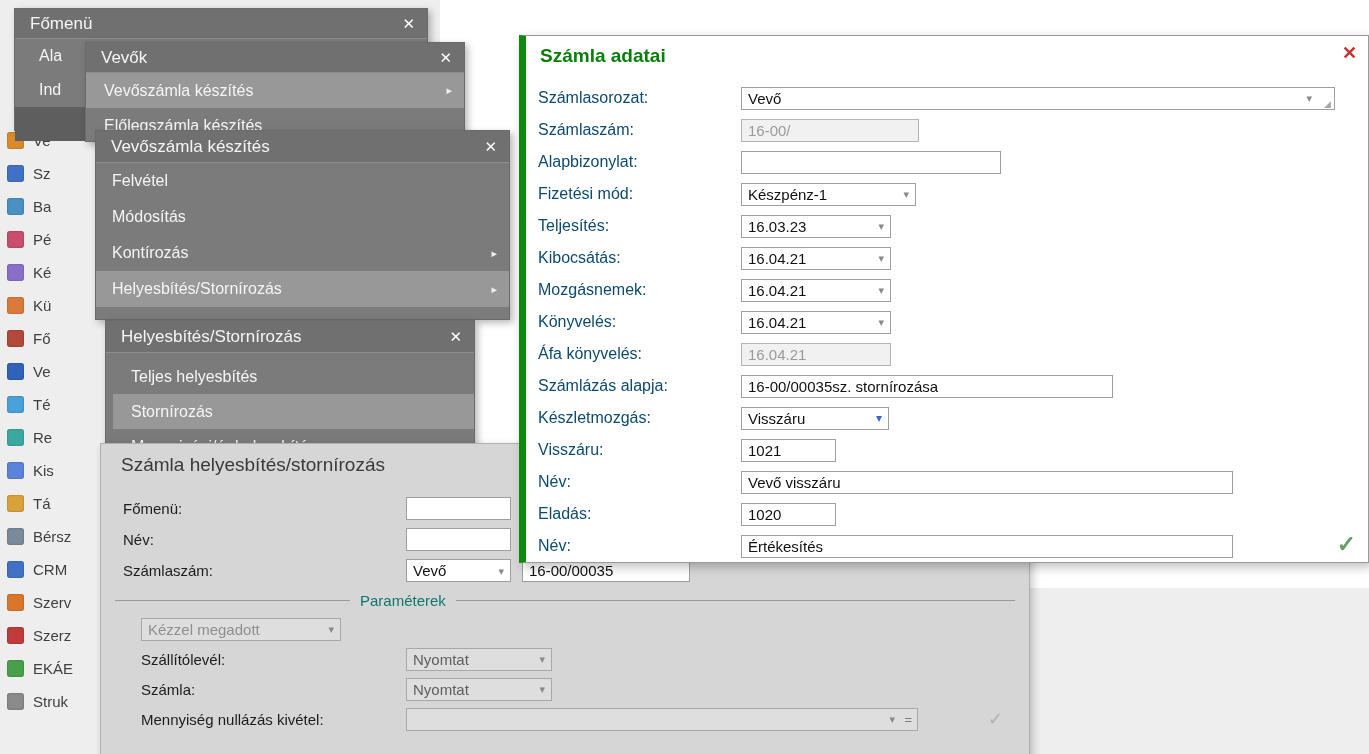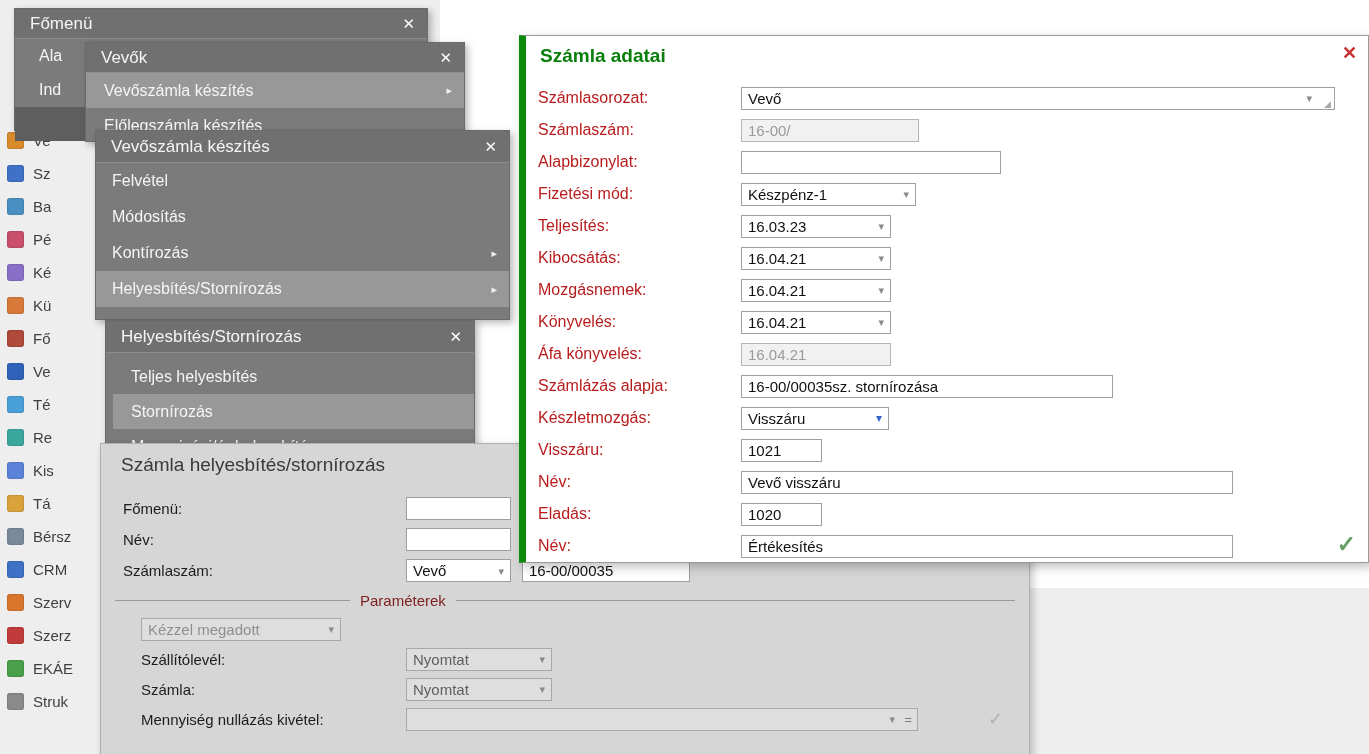--- a/index.html
+++ b/index.html
@@ -52,48 +52,48 @@
          font-size:15px; padding:0 6px; position:relative; color:#111; white-space:nowrap; overflow:hidden; }
   .ctl.dis  { background:#f1f1f1; color:#9a9a9a; border-color:#b5b5b5; }
   .ctl.dis2 { background:#dedede; color:#5f5f5f; border-color:#a8a8a8; }
   .ctl.muted { color:#8f8f8f; }
   .cval { flex:1; }
   .arr { position:absolute; right:6px; top:50%; transform:translateY(-50%); font-size:11px; color:#8a8a8a; }
   .arr.a22 { right:22px; }
   .arr.blue { color:#3a66cc; font-size:12px; }
   .grip { position:absolute; right:3px; bottom:0; font-size:9px; color:#a8a8a8; }
   .eq { position:absolute; right:5px; top:50%; transform:translateY(-50%); font-size:13px; color:#7d7d7d; }
-  .w95{width:81px}.w105{width:105px}.w138{width:146px}.w148{width:148px}.w150{width:150px}
+  .w95{width:95px}.w105{width:105px}.w138{width:146px}.w148{width:148px}.w150{width:150px}
   .w168{width:168px}.w175{width:175px}.w178{width:178px}.w200{width:200px}.w260{width:260px}
   .w372{width:372px}.w492{width:492px}.w512{width:512px}.w594{width:594px}
 
   
   .storno { position:absolute; left:100px; top:443px; width:930px; height:340px; z-index:6;
             background:#d6d6d6; border:1px solid #b0b0b0; box-shadow:3px 3px 8px rgba(0,0,0,.22); }
   .stitle { font-size:19px; color:#3a3a3a; padding:10px 0 0 20px; height:49px; }
   .srow { display:flex; align-items:center; height:31px; padding-left:22px; font-size:15px; color:#1c1c1c; }
   .slabel { width:283px; }
   .gap11 { margin-left:11px; }
   .psep { display:flex; align-items:center; height:28px; padding:0 14px; gap:10px; }
   .pline { height:1px; background:#9a9a9a; }
   .pl-left { width:235px; } .pl-grow { flex:1; }
-  .ptext { font-size:15px; color:#7f1d1d; }
+  .ptext { font-size:15px; color:#0f766e; }
   .prow { display:flex; align-items:center; height:30px; padding-left:40px; font-size:15px; color:#1c1c1c; }
   .plabel { width:265px; }
   .gcheck { margin-left:70px; font-size:18px; color:#b0b0b0; }
 
   
   .invoice { position:absolute; left:519px; top:35px; width:850px; height:528px; z-index:7;
              background:#ffffff; border:1px solid #9a9a9a; border-left:7px solid #0c8a0c;
              box-shadow:4px 4px 10px rgba(0,0,0,.25); }
   .ititle { color:#0a7e0a; font-weight:bold; font-size:19px; padding:9px 0 0 14px; height:46px; }
   .iclose { position:absolute; top:6px; right:11px; font-size:18px; font-weight:bold; color:#c83232; }
   .irows { position:absolute; left:0; top:46px; right:0; }
   .irow { height:32px; display:flex; align-items:center; padding-left:12px; }
-  .ilabel { width:203px; font-size:16px; color:#b91c1c; }
+  .ilabel { width:203px; font-size:16px; color:#0c4a6e; }
   .iconfirm { position:absolute; right:12px; bottom:4px; font-size:23px; font-weight:bold; color:#67a067; }
 </style>
 </head>
 <body>
 
 <div class="wpanel"></div>
 
 <div class="sidebar">
   <div class="sitem">
       <span class="sicon i1"></span>

